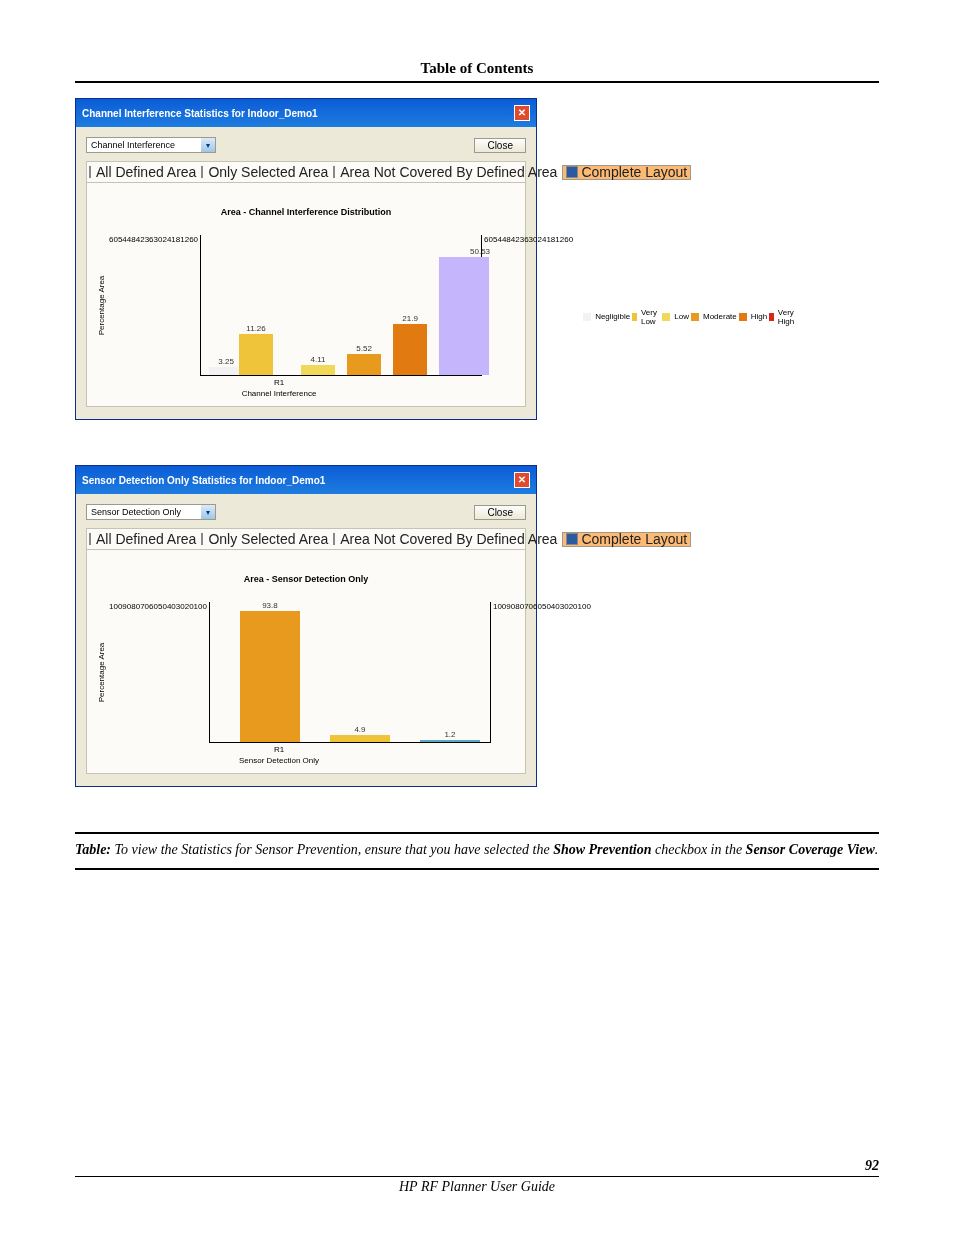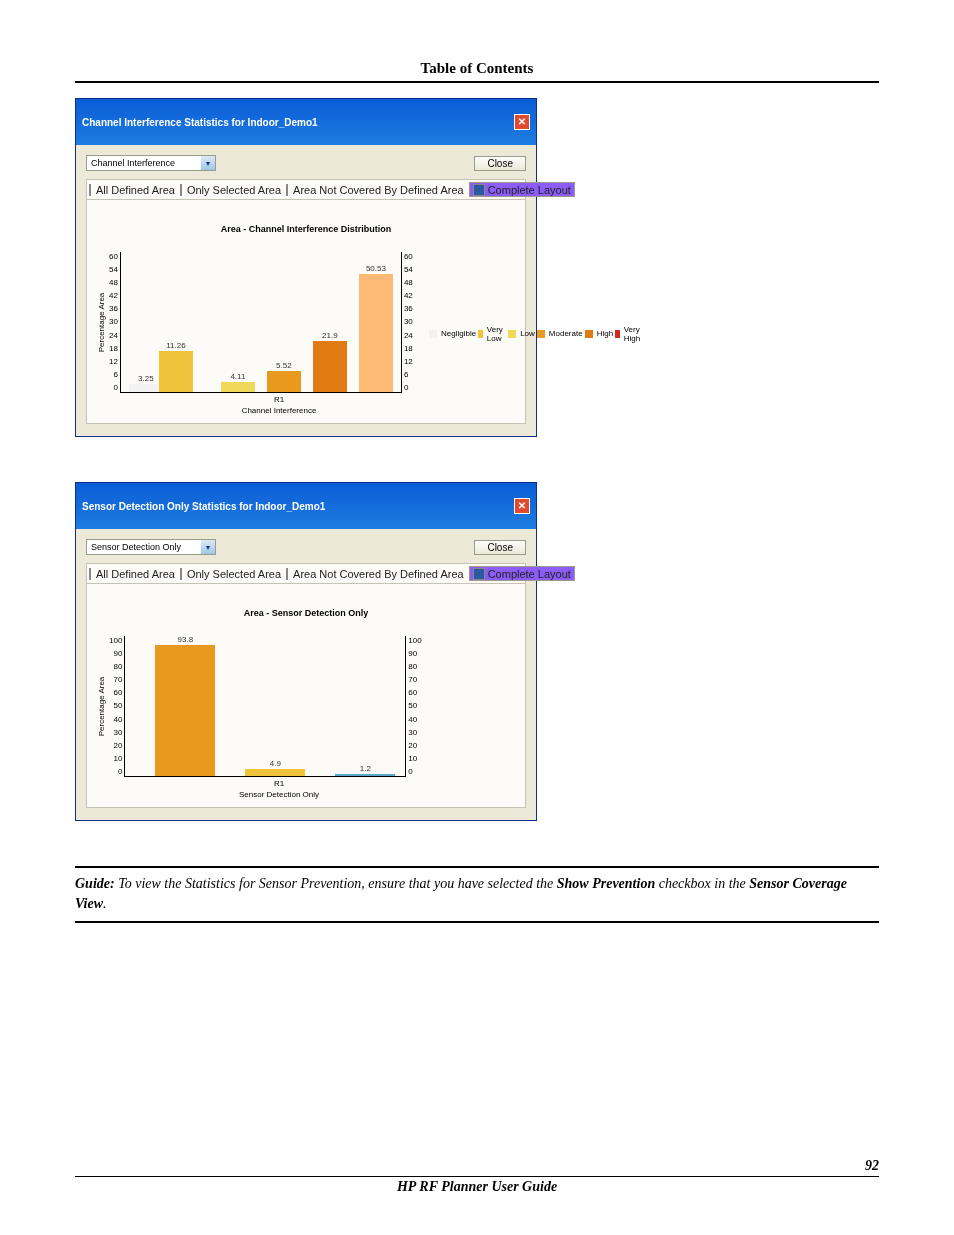--- a/index.html
+++ b/index.html
@@ -30,21 +30,21 @@
     font-family: Tahoma, Arial, sans-serif;
     font-size: 10px;
     margin-bottom: 45px;
     position: relative;
   }
   .titlebar {
     background: linear-gradient(to bottom, #0b5cd6, #1e7de0);
     color: #fff;
     font-weight: bold;
     font-size: 10px;
-    padding: 15px 6px;
+    padding: 6px 6px;
     display: flex;
     justify-content: space-between;
     align-items: center;
   }
   .titlebar .closebtn {
     background: #e04a2e;
     color: #fff;
     width: 14px;
     height: 14px;
     display: flex;
@@ -95,21 +95,21 @@
     padding: 1px 12px;
     font-size: 10px;
   }
   .tabs-row {
     display: flex;
     align-items: center;
     gap: 5px;
     border: 1px solid #c6c3b6;
     background: #fcfbf7;
     padding: 2px;
-    font-size: 11px;
+    font-size: 14px;
     color: #222;
     white-space: nowrap;
   }
   .tab-ico {
     width: 10px;
     height: 10px;
     display: inline-block;
     border: 1px solid #888;
     background: #fff;
   }
@@ -122,21 +122,21 @@
   .ico-c {
     background: linear-gradient(135deg,#e3541a 50%, #fff 50%);
   }
   .ico-d {
     background: #2c5aa0;
   }
   .tab-sel-wrap {
     display: inline-flex;
     align-items: center;
     border: 1px solid #9c9a8c;
-    background: #8b5cf6;
+    background: #fdba74;
     padding: 0 3px;
     height: 13px;
     gap: 3px;
   }
   .chart-panel {
     border: 1px solid #c6c3b6;
     border-top: none;
     background: #fcfbf7;
     padding: 10px 8px 8px 8px;
   }
@@ -164,21 +164,21 @@
     width: 14px;
     font-size: 8px;
     color: #000;
   }
   .y-label span {
     transform: rotate(-90deg);
     white-space: nowrap;
   }
   .y-ticks, .y-ticks-r {
     display: flex;
-    flex-direction: column;
+    flex-direction: row;
     justify-content: space-between;
     font-size: 8px;
     color: #000;
     height: 140px;
     text-align: right;
     padding-right: 2px;
   }
   .y-ticks-r { text-align: left; padding-left: 2px; padding-right: 0; }
   .plot {
     position: relative;
@@ -246,21 +246,21 @@
     font-weight: bold;
     font-size: 14px;
   }
   .footer-rule {
     border-top: 1px solid #000;
     margin-top: 2px;
   }
   .footer-title {
     text-align: center;
     font-style: italic;
-    font-weight: bold;
+    font-weight: normal;
     font-size: 14px;
     padding-top: 2px;
   }
 </style>
 </head>
 <body>
 
 <div class="page">
   <div class="toc-header">Table of Contents</div>
 
@@ -319,21 +319,21 @@
                   </div>
                   <div class="bar" style="left: 100px; width: 34px; height: 9.59px; background: rgb(240, 216, 90);">
                     <div class="bar-label">4.11</div>
                   </div>
                   <div class="bar" style="left: 146px; width: 34px; height: 21.21px; background: rgb(232, 154, 30);">
                     <div class="bar-label">5.52</div>
                   </div>
                   <div class="bar" style="left: 192px; width: 34px; height: 51.1px; background: rgb(226, 122, 18);">
                     <div class="bar-label">21.9</div>
                   </div>
-                  <div class="bar" style="left: 238px; width: 34px; height: 117.903px; background: #fdba74;">
+                  <div class="bar" style="left: 238px; width: 34px; height: 117.903px; background: #c4b5fd; padding-left: 16px;">
                     <div class="bar-label">50.53</div>
                   </div>
                 </div>
               <div class="y-ticks-r" id="c1-yticks-r">
                   <div>60</div>
                   <div>54</div>
                   <div>48</div>
                   <div>42</div>
                   <div>36</div>
                   <div>30</div>
@@ -455,21 +455,21 @@
               <div class="cat">R1</div>
               <div>Sensor Detection Only</div>
             </div>
           </div>
         </div>
       </div>
     </div>
   </div>
 
   <div class="note-box">
-    <b>Guide:</b><span> To view the Statistics for Sensor Prevention, ensure that you have selected the </span><b>Show Prevention</b><span> checkbox in the </span><b>Sensor Coverage View</b><span>.</span>
+    <b>Table:</b><span> To view the Statistics for Sensor Prevention, ensure that you have selected the </span><b>Show Prevention</b><span> checkbox in the </span><b>Sensor Coverage View</b><span>.</span>
   </div>
 
   <div class="footer">
     <div class="pageno">92</div>
     <div class="footer-rule"></div>
     <div class="footer-title">HP RF Planner User Guide</div>
   </div>
 </div>
 
 </body></html>

